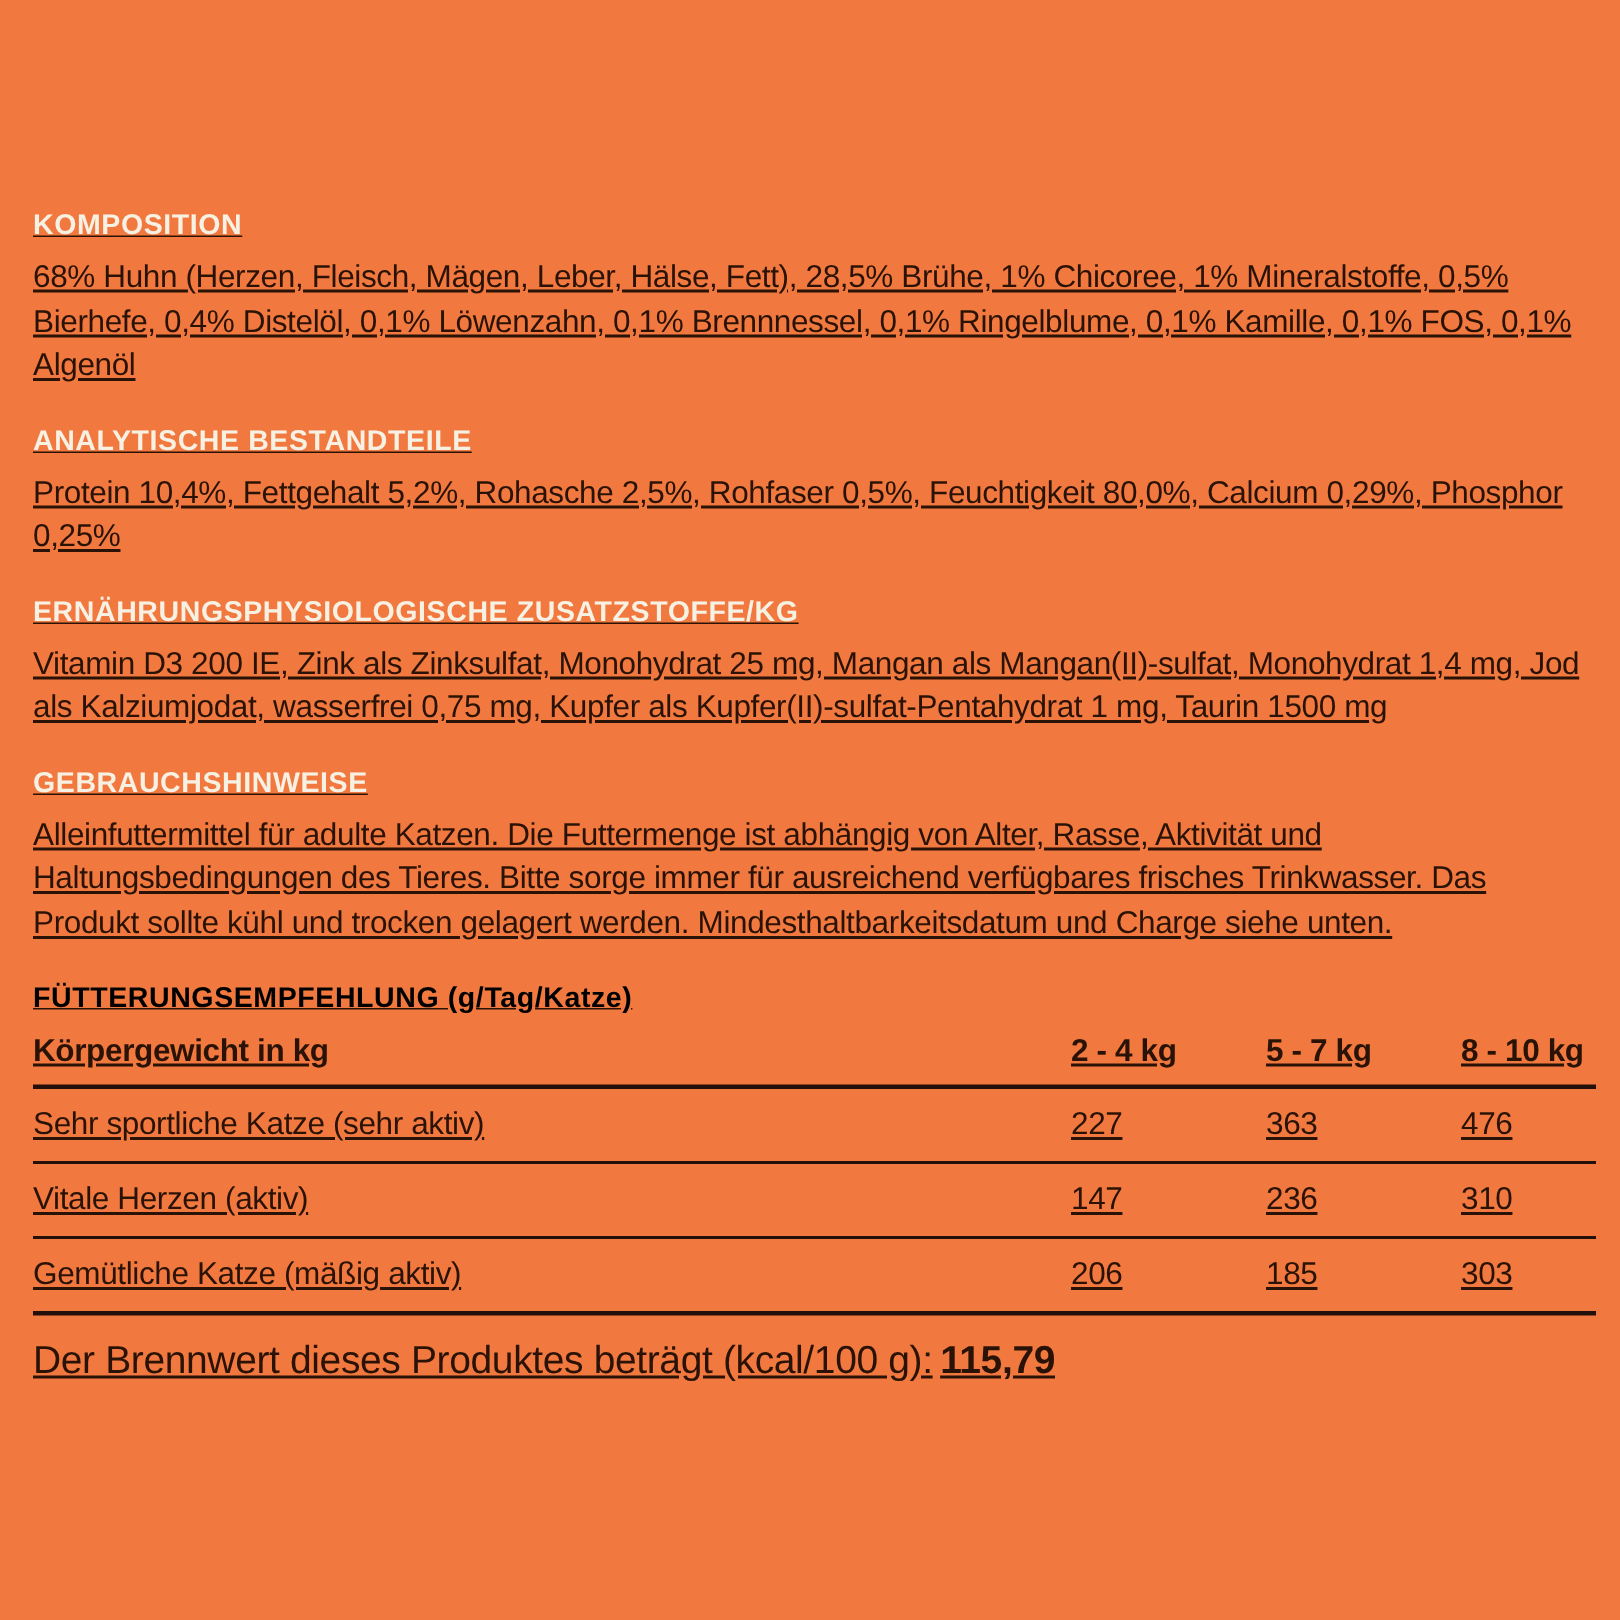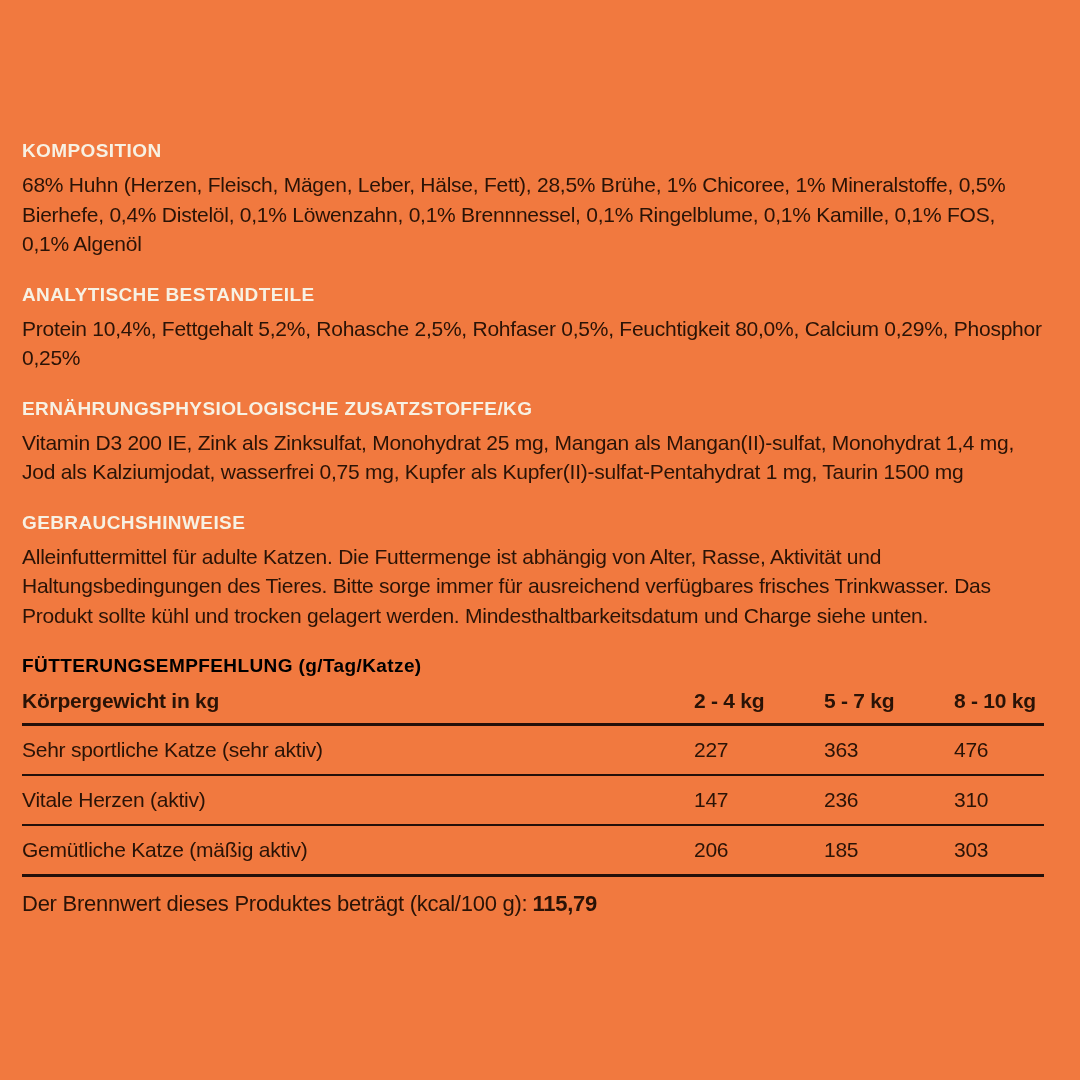--- a/index.html
+++ b/index.html
@@ -7,22 +7,23 @@
     position: relative;
     width: 1080px;
     height: 1080px;
     background: #F1793F;
     overflow: hidden;
     font-family: "Liberation Sans", sans-serif;
     color: #2A1306;
     box-sizing: border-box;
   }
   .content {
-    padding: 141px 36px 0 22px;
+    padding: 141px 16px 0 22px;
     box-sizing: border-box;
+    text-decoration: underline;
   }
   .section-heading {
     margin: 0 0 10px 0;
     color: #F7F1E3;
     font-size: 19px;
     font-weight: bold;
     letter-spacing: 0.4px;
     line-height: 19px;
   }
   .section-body {
@@ -59,21 +60,21 @@
     border-bottom: 2.5px solid #24100A;
   }
   .trow-data-last {
     border-bottom-width: 3.5px;
   }
   .cell-label { flex: 1 1 auto; }
   .cell-col   { flex: 0 0 130px; text-align: left; }
   .cell-col-last { flex: 0 0 90px; }
   .energy-note {
     margin-top: 14px;
-    font-size: 22px;
+    font-size: 26px;
     letter-spacing: -0.25px;
   }
   .energy-value { font-weight: bold; margin-left: 5px; }
 </style>
 </head>
 <body>
 
 <div class="canvas">
   <div class="content">
 

